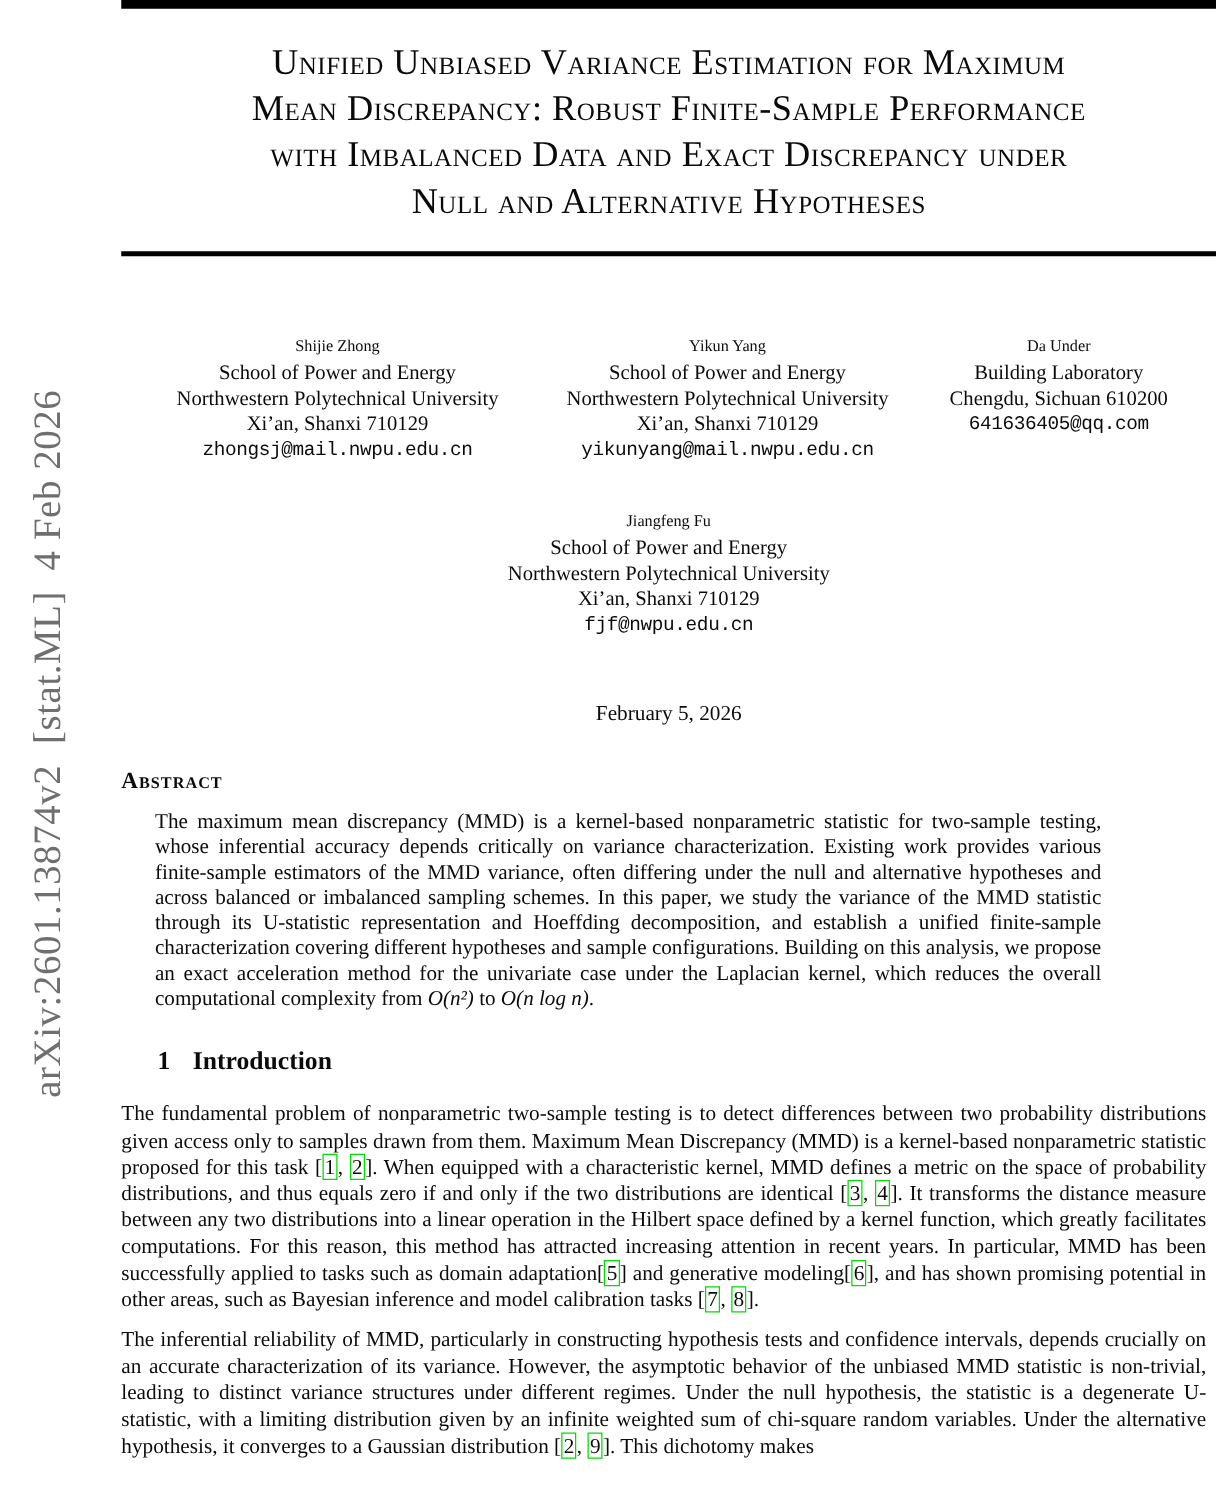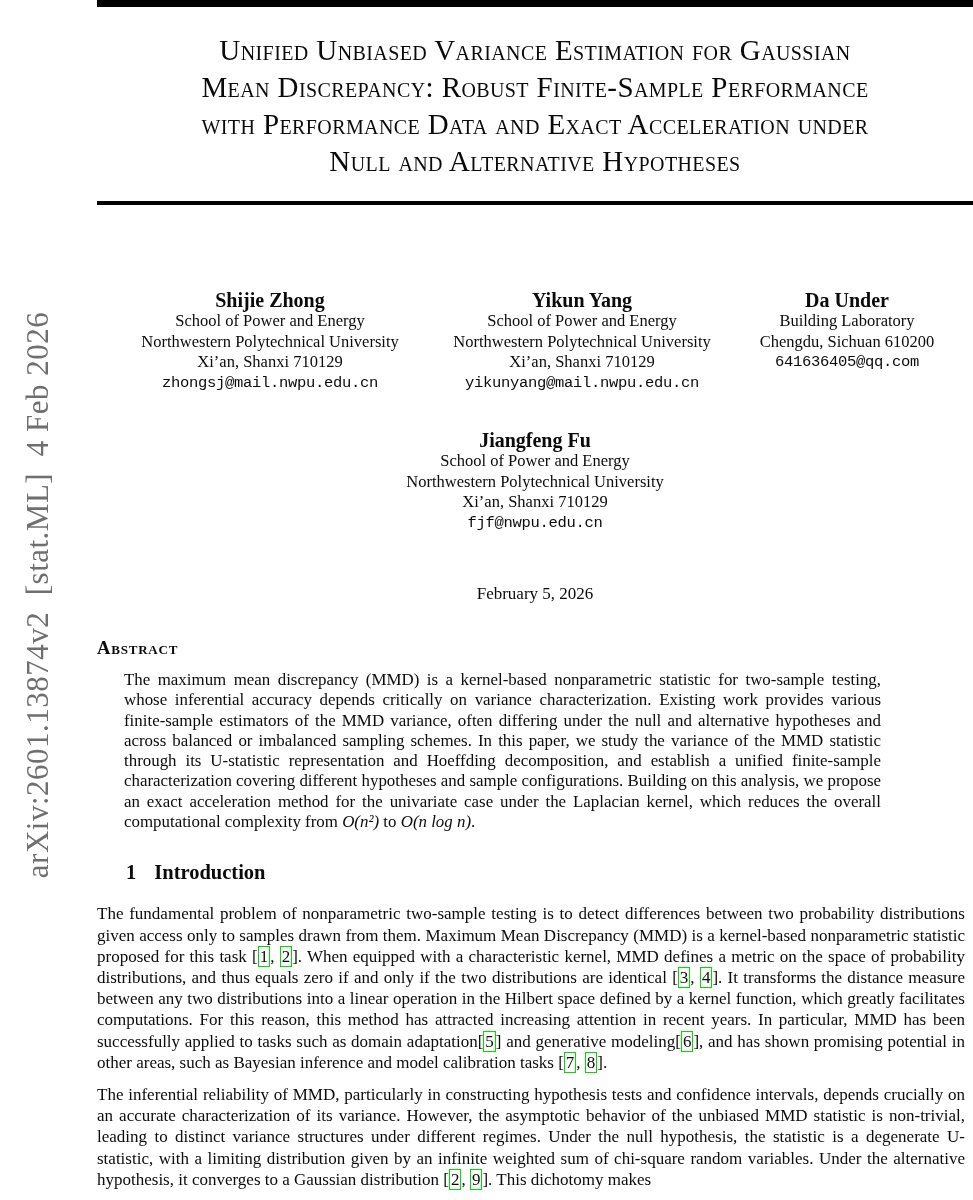--- a/index.html
+++ b/index.html
@@ -29,21 +29,21 @@
     font-size: 29px; line-height: 37px; letter-spacing: 0.4px;
     color: #0a0a0a;
   }
   .title .tline { white-space: nowrap; }
 
   .authors-row { display: flex; margin-top: 62px; }
   .author-cell { text-align: center; font-size: 16.5px; line-height: 20.8px; }
   .author-cell.c1 { width: 346px; }
   .author-cell.c2 { width: 278px; }
   .author-cell.c3 { width: 252px; }
-  .author-name { font-weight: bold; font-size: 20px; margin-top: 23px; }
+  .author-name { font-weight: normal; font-size: 13px; }
   .author-email { font-family: "Liberation Mono", monospace; font-size: 15.5px; letter-spacing: -0.3px; }
 
   .authors-row2 { margin-top: 36px; text-align: center; font-size: 16.5px; line-height: 20.8px; }
 
   .pub-date { margin-top: 50px; text-align: center; font-size: 17px; }
 
   .abstract-heading {
     margin-top: 34px; text-align: left;
     font-variant: small-caps; font-weight: bold; font-size: 18.5px; letter-spacing: 0.8px;
   }
@@ -72,23 +72,23 @@
 
 <div class="page">
 
   <div class="watermark">arXiv:2601.13874v2  [stat.ML]  4 Feb 2026</div>
 
   <div class="content">
 
     <div class="rule-top"></div>
 
     <h1 class="title">
-      <div class="tline">Unified Unbiased Variance Estimation for Gaussian</div>
+      <div class="tline">Unified Unbiased Variance Estimation for Maximum</div>
       <div class="tline">Mean Discrepancy: Robust Finite-Sample Performance</div>
-      <div class="tline">with Performance Data and Exact Acceleration under</div>
+      <div class="tline">with Imbalanced Data and Exact Discrepancy under</div>
       <div class="tline">Null and Alternative Hypotheses</div>
     </h1>
 
     <div class="rule-mid"></div>
 
     <div class="authors-row">
       <div class="author-cell c1">
         <div class="author-name">Shijie Zhong</div>
         <div>School of Power and Energy</div>
         <div>Northwestern Polytechnical University</div>

